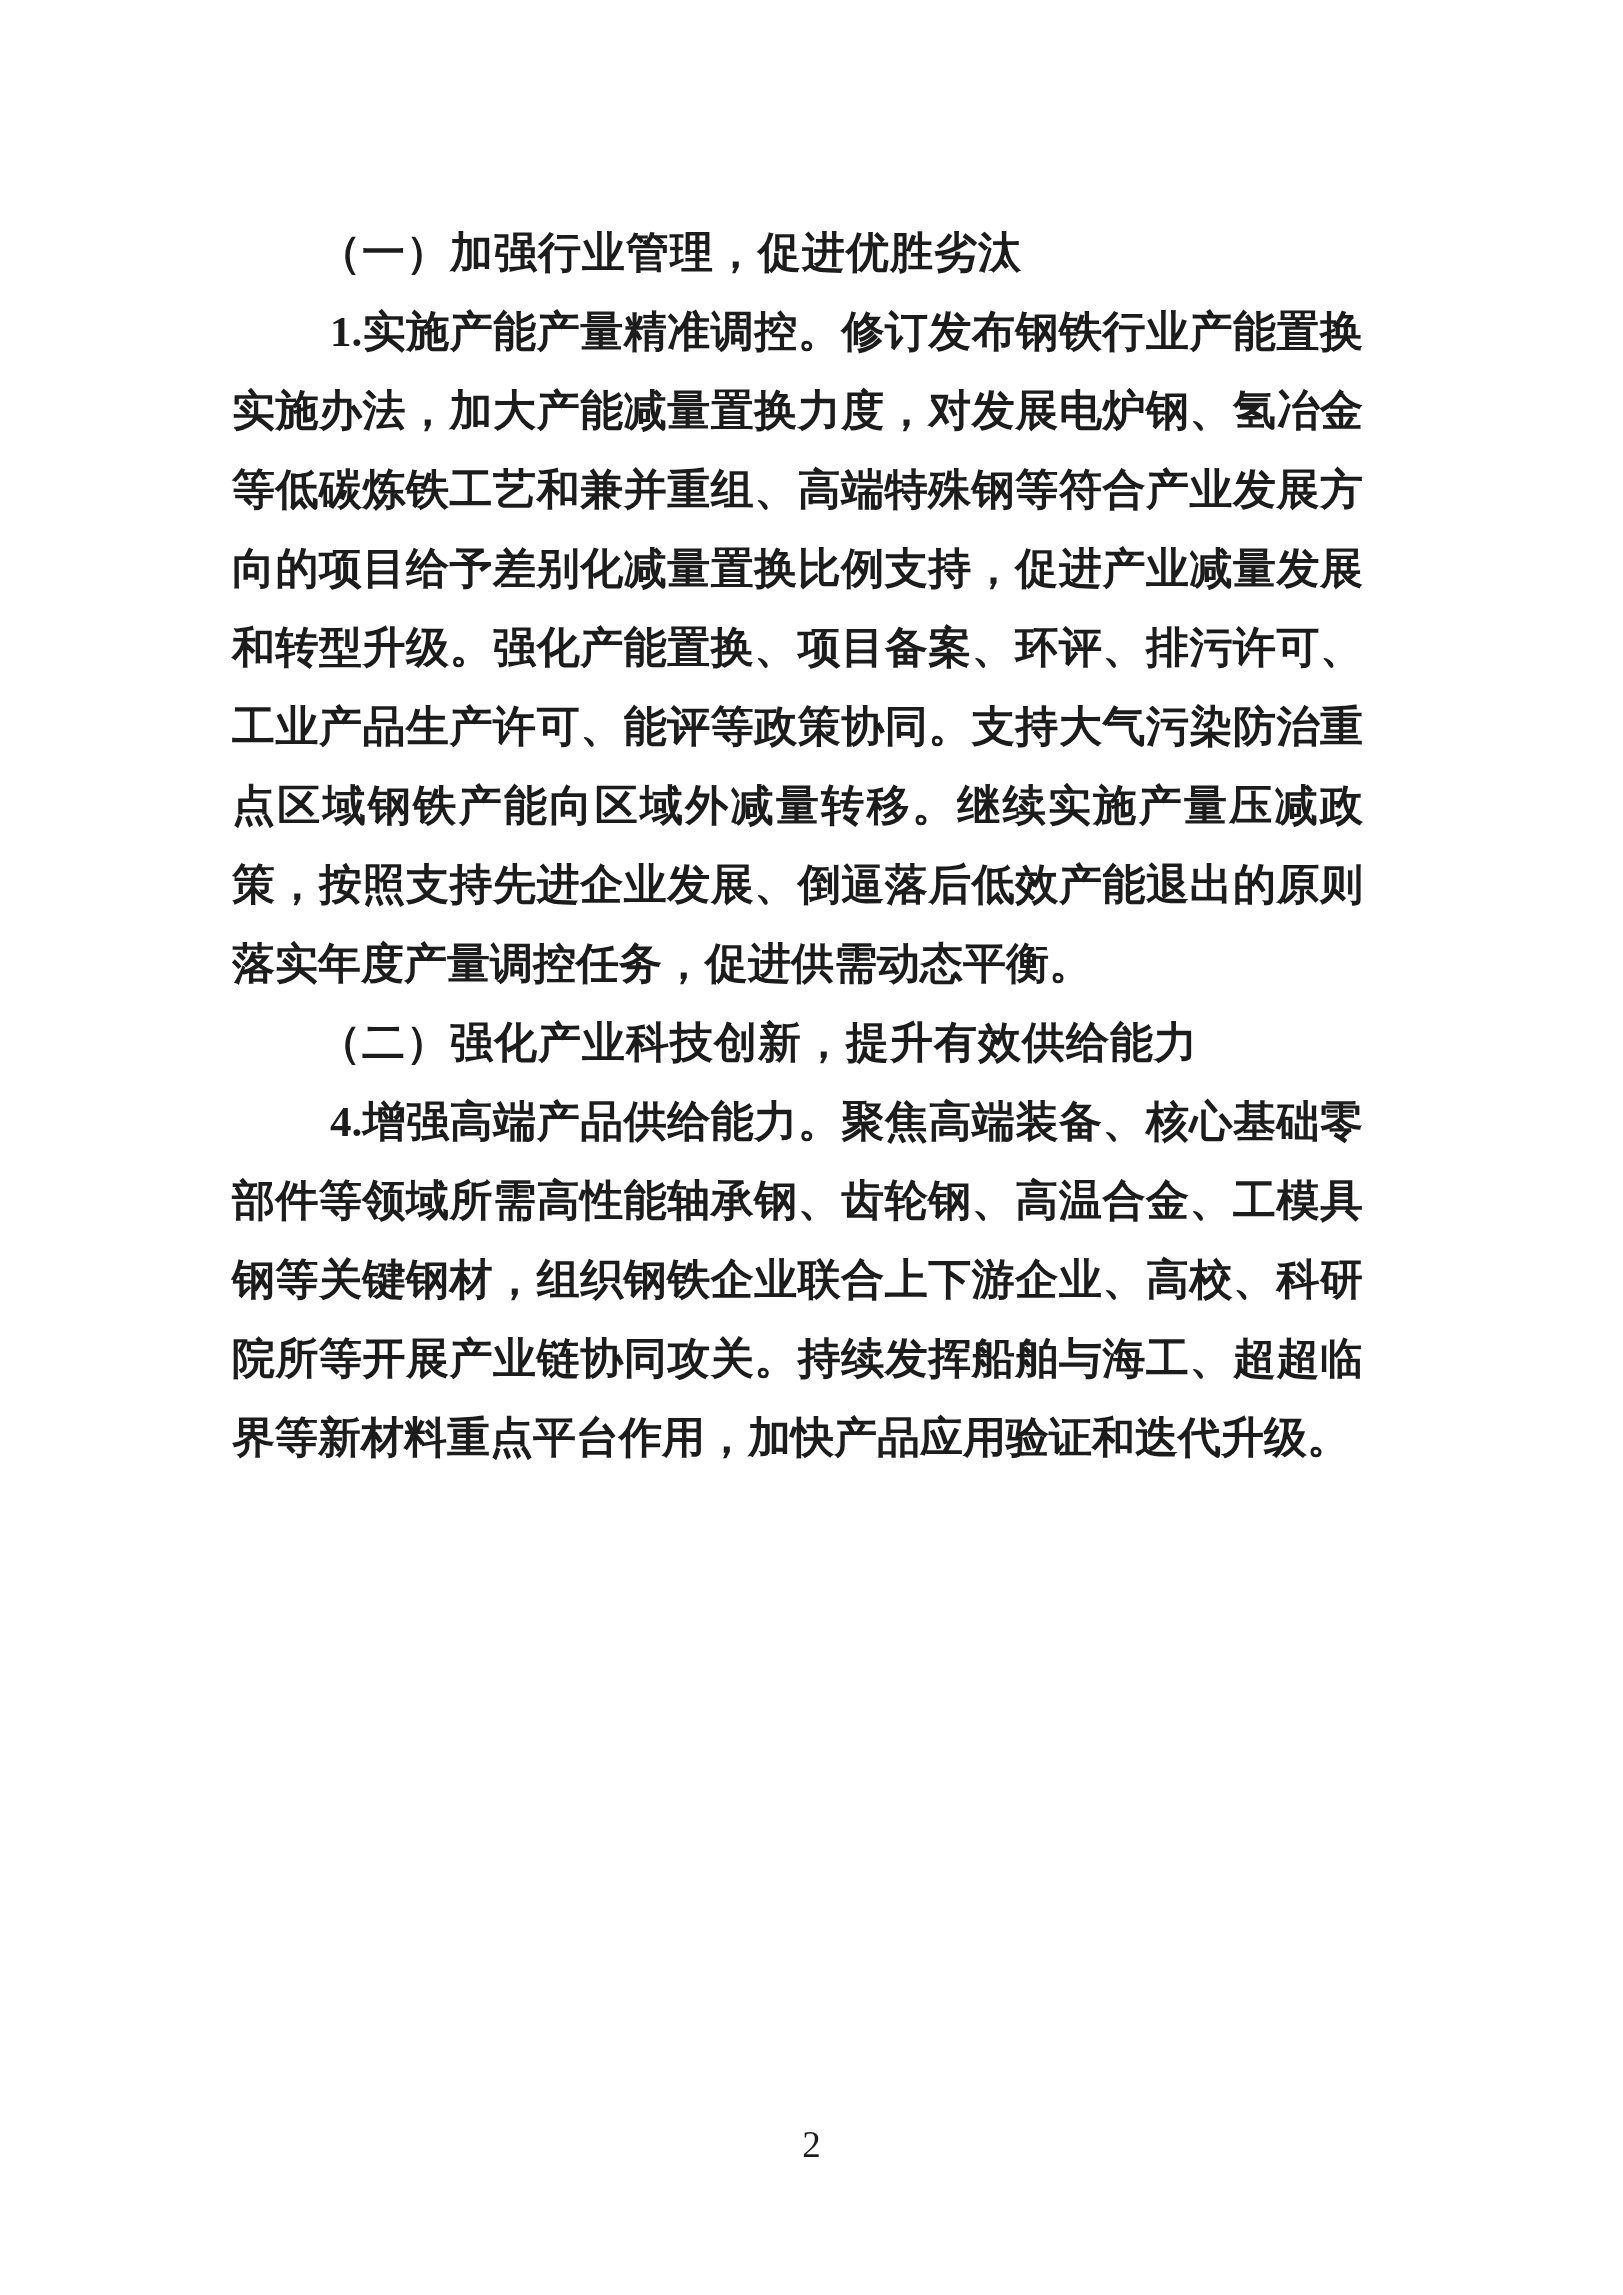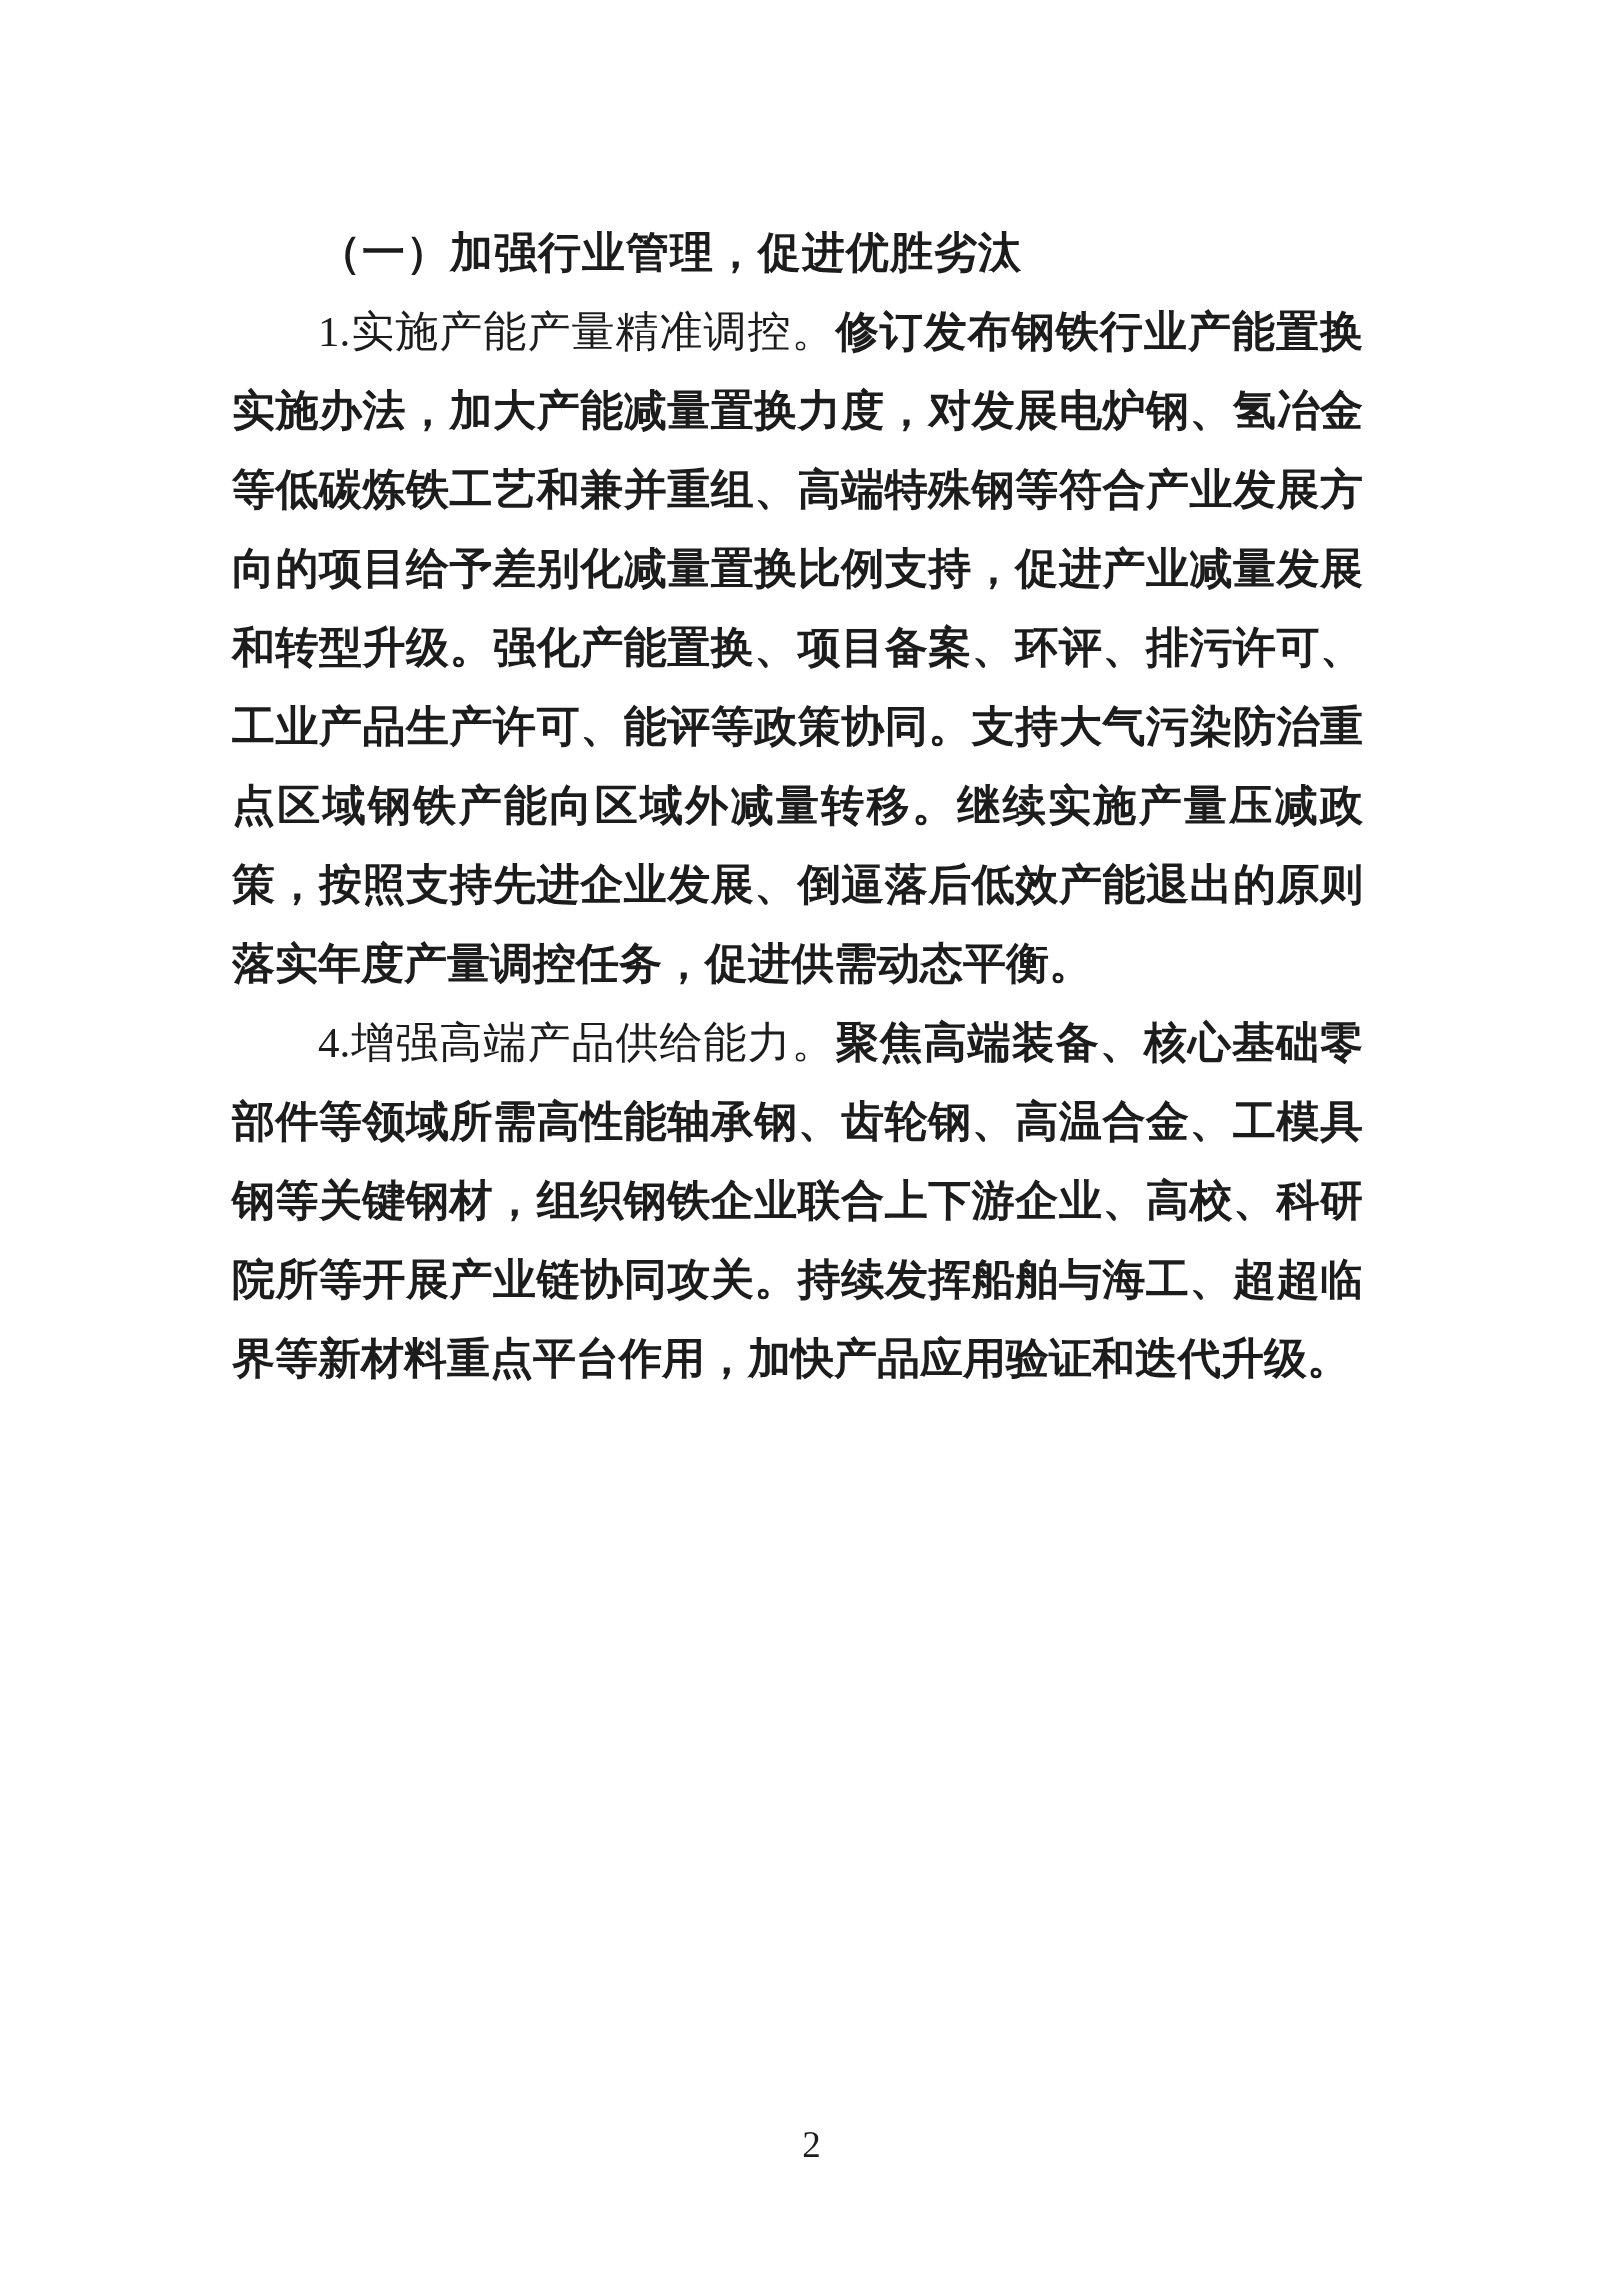--- a/index.html
+++ b/index.html
@@ -42,21 +42,22 @@
     text-indent: 2em;
     text-align: left;
     letter-spacing: 1px;
   }
   .para {
     margin: 0;
     padding: 0;
     text-indent: 2em;
   }
   .para .lead {
-    font-weight: 400;
+    font-weight: 700;
+    margin-left: 12px;
   }
   .para .body-text {
     font-weight: 700;
   }
   .footer {
     position: absolute;
     left: 0;
     top: 2124px;
     width: 1623px;
     text-align: center;
@@ -71,20 +72,21 @@
 
 <div class="page">
 
   <div class="content">
 
     <h2 class="heading">（一）加强行业管理，促进优胜劣汰</h2>
 
     <p class="para"><b class="lead">1.实施产能产量精准调控。</b><span class="body-text">修订发布钢铁行业产能置换实施办法，加大产能减量置换力度，对发展电炉钢、氢冶金等低碳炼铁工艺和兼并重组、高端特殊钢等符合产业发展方向的项目给予差别化减量置换比例支持，促进产业减量发展和转型升级。强化产能置换、项目备案、环评、排污许可、工业产品生产许可、能评等政策协同。支持大气污染防治重点区域钢铁产能向区域外减量转移。继续实施产量压减政策，按照支持先进企业发展、倒逼落后低效产能退出的原则落实年度产量调控任务，促进供需动态平衡。</span></p>
 
 
+    <h2 class="heading">（二）强化产业科技创新，提升有效供给能力</h2>
 
     <p class="para"><b class="lead">4.增强高端产品供给能力。</b><span class="body-text">聚焦高端装备、核心基础零部件等领域所需高性能轴承钢、齿轮钢、高温合金、工模具钢等关键钢材，组织钢铁企业联合上下游企业、高校、科研院所等开展产业链协同攻关。持续发挥船舶与海工、超超临界等新材料重点平台作用，加快产品应用验证和迭代升级。</span></p>
 
   </div>
 
   <div class="footer">2</div>
 
 </div>
 
 

